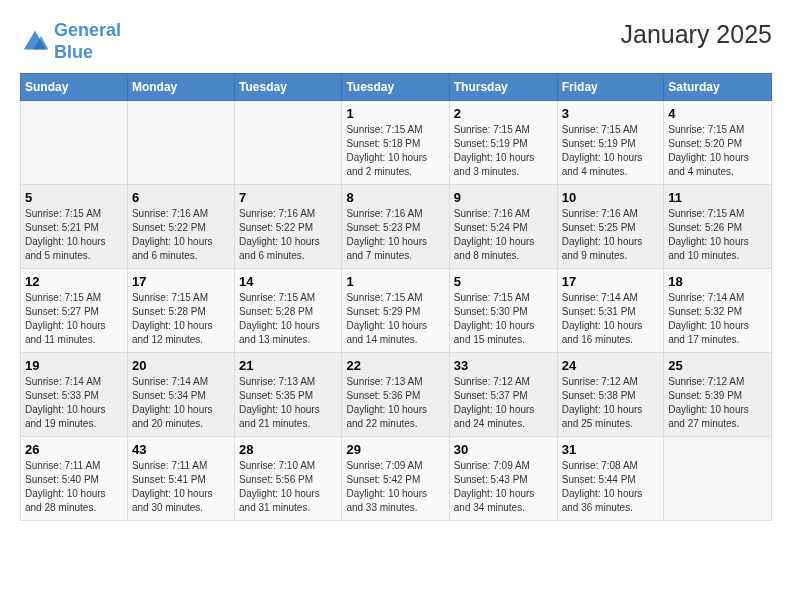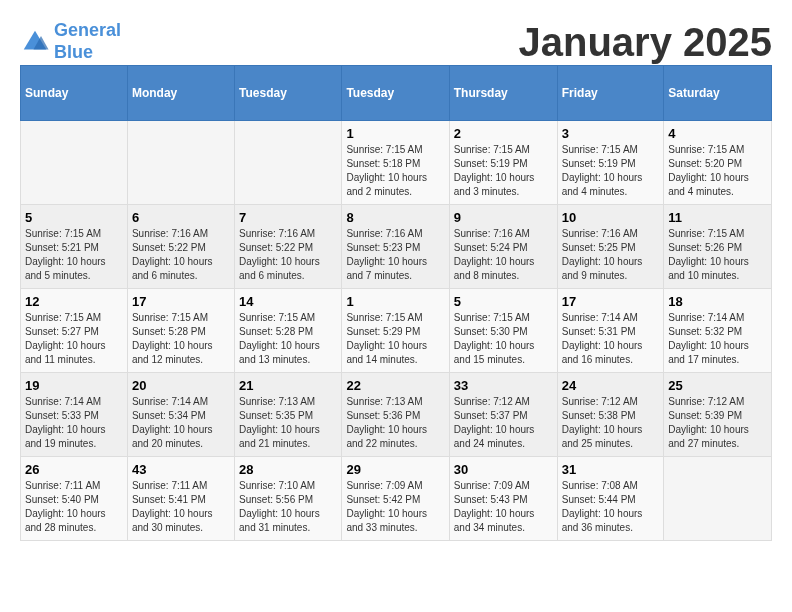--- a/index.html
+++ b/index.html
@@ -7,20 +7,21 @@
       font-family: Arial, sans-serif;
       background: #fff;
       width: 792px;
       min-height: 612px;
       padding: 20px;
     }
     .header {
       display: flex;
       justify-content: space-between;
       align-items: flex-start;
+      margin-bottom: 10px;
     }
     .logo {
       display: flex;
       align-items: center;
     }
     .logo-text {
       font-size: 18px;
       font-weight: bold;
       color: #333;
       line-height: 1.2;
@@ -30,39 +31,39 @@
     }
     .logo-icon {
       width: 30px;
       height: 30px;
       margin-right: 4px;
     }
     .title-section {
       text-align: right;
     }
     .month-title {
-      font-size: 40px;
-      font-weight: bold;
+      font-size: 25px;
+      font-weight: normal;
       color: #333;
     }
     .location {
       font-size: 14px;
       color: #555;
     }
     table {
       width: 100%;
       border-collapse: collapse;
       font-size: 11px;
     }
     thead tr {
       background-color: #4a86c8;
       color: white;
     }
     thead th {
-      padding: 20px 4px;
+      padding: 6px 4px;
       text-align: left;
       font-weight: bold;
       font-size: 12px;
       border: 1px solid #3a76b8;
     }
     tbody tr {
       vertical-align: top;
     }
     tbody tr:nth-child(odd) {
       background-color: #f9f9f9;

